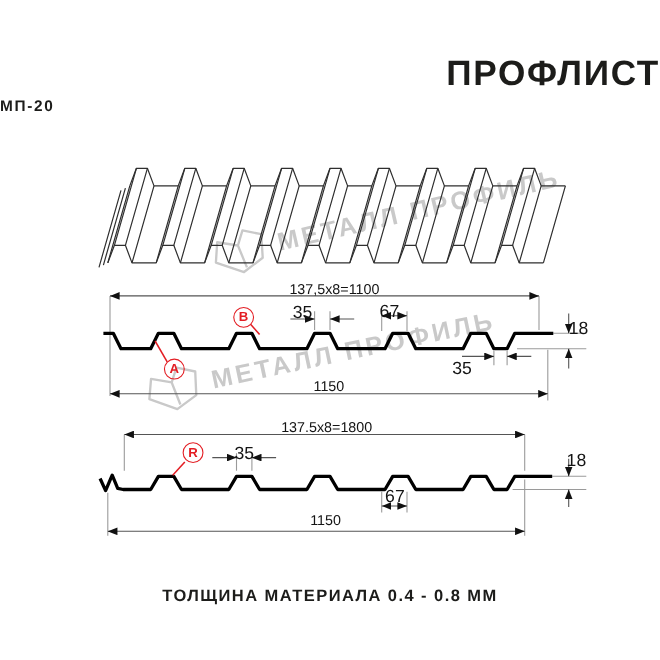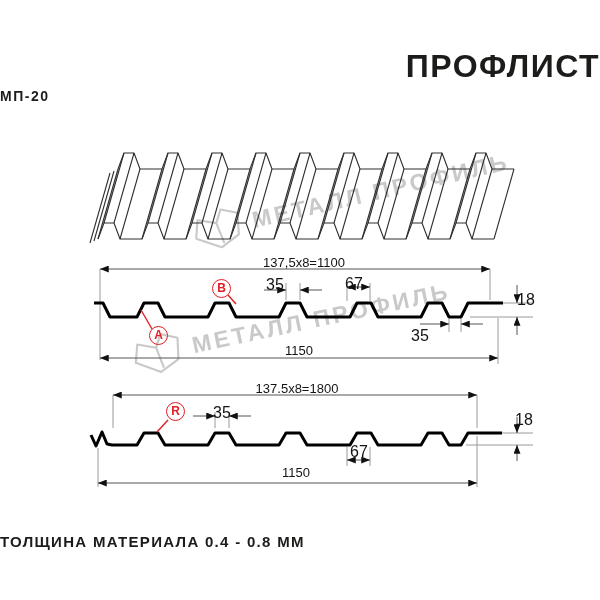--- a/index.html
+++ b/index.html
@@ -3,21 +3,21 @@
 <meta charset="utf-8">
 <style>
   html,body{margin:0;padding:0;}
   body{width:600px;height:600px;position:relative;background:#ffffff;
        font-family:"Liberation Sans","DejaVu Sans",sans-serif;overflow:hidden;}
   .abs{position:absolute;}
   .title{left:0;right:0;top:48px;text-align:right;font-size:32px;font-weight:700;
          letter-spacing:1.5px;color:#1c1c1a;margin-left:24px;}
   .subtitle{left:0;right:0;top:88px;text-align:left;font-size:14px;font-weight:600;
             letter-spacing:1.5px;color:#1c1c1a;}
-  .footer-note{left:0;right:0;top:533px;text-align:left;font-size:15px;font-weight:600;
+  .footer-note{left:0;right:0;top:533px;text-align:center;font-size:15px;font-weight:600;
                letter-spacing:1.3px;color:#1c1c1a;}
   .dim{position:absolute;transform:translateX(-50%);font-size:16px;color:#141414;white-space:nowrap;}
   .dim-big{font-size:13px;}
   .marker-circle{position:absolute;width:17px;height:17px;border:1.7px solid #e31e24;
                  border-radius:50%;color:#e31e24;font-size:12px;font-weight:700;
                  text-align:center;line-height:17px;background:transparent;z-index:3;}
   .wm{position:absolute;display:flex;align-items:center;gap:9px;color:#c9c9c9;
       font-size:23px;font-weight:700;letter-spacing:3px;white-space:nowrap;
       transform-origin:0 0;z-index:0;}
   svg.layer{position:absolute;z-index:2;}

